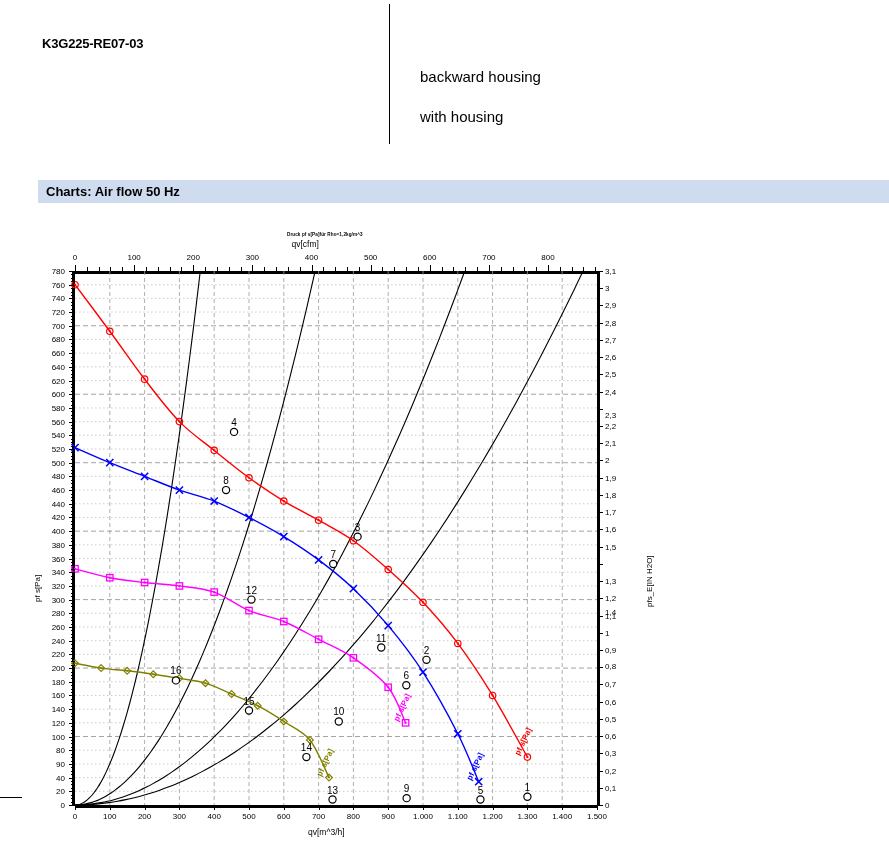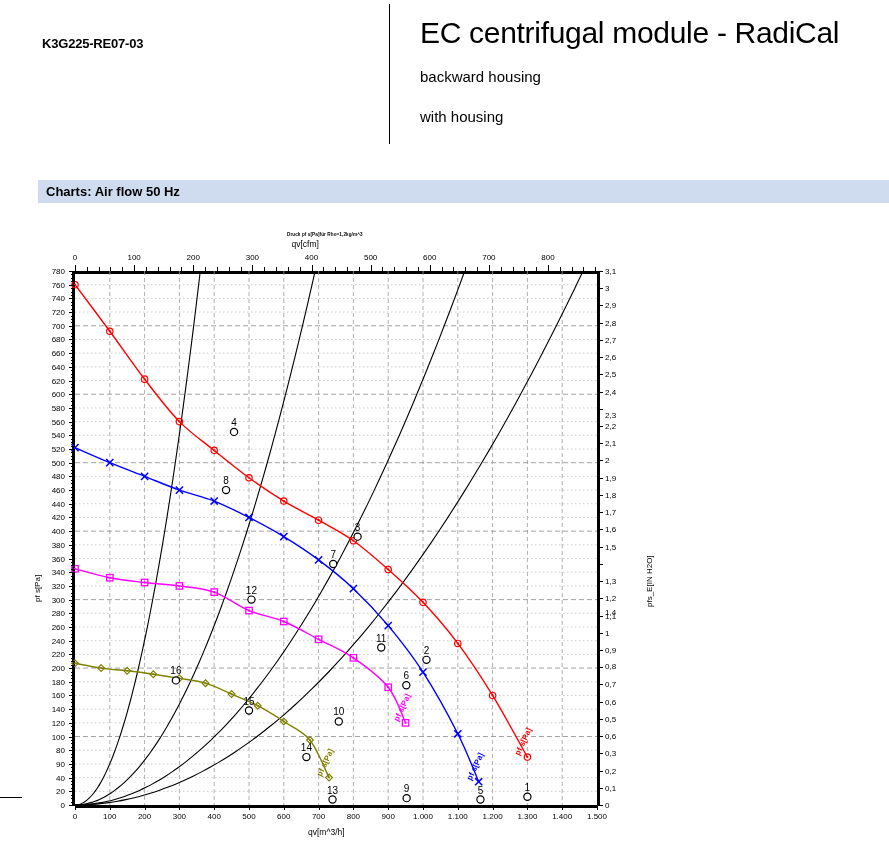--- a/index.html
+++ b/index.html
@@ -62,21 +62,20 @@
     transform-origin:0 0;transform:rotate(-65deg);
   }
   svg{position:absolute;left:0;top:0;overflow:visible;}
 </style>
 </head>
 <body>
 
 <div class="hdr">
   <div id="model-number">K3G225-RE07-03</div>
   <div id="header-divider"></div>
-  <div id="product-title">EC centrifugal module - RadiCal</div>
   <div id="product-sub1">backward housing</div>
   <div id="product-sub2">with housing</div>
 </div>
 
 <div id="section-bar">
   <div id="section-bar-label">Charts: Air flow 50 Hz</div>
 </div>
 <div id="left-rule"></div>
 
 <div id="chart">

